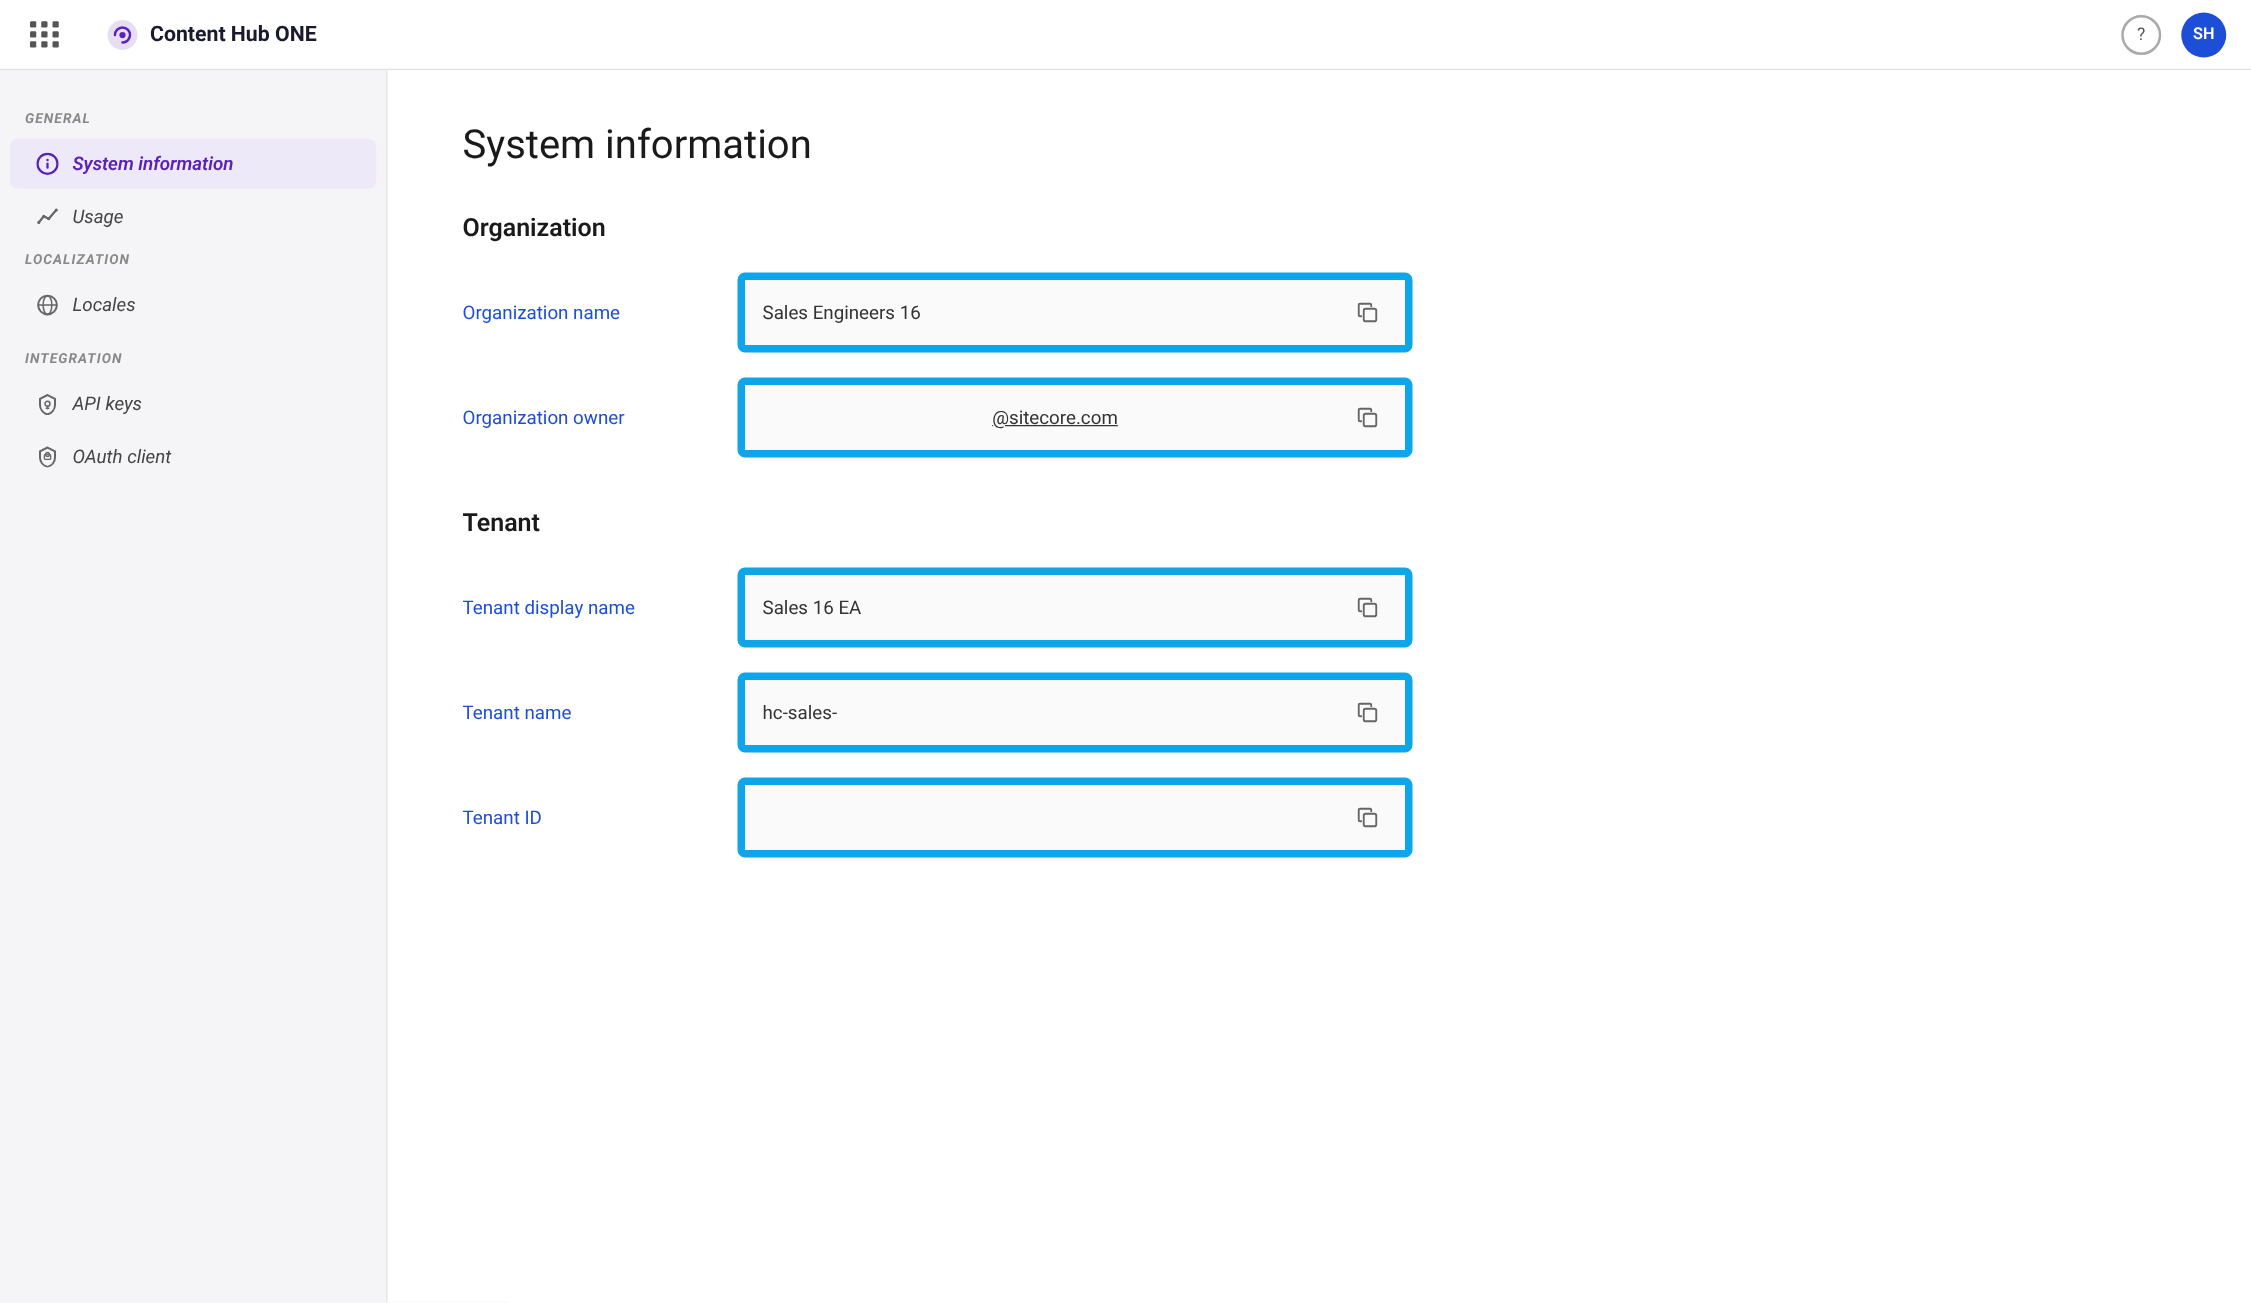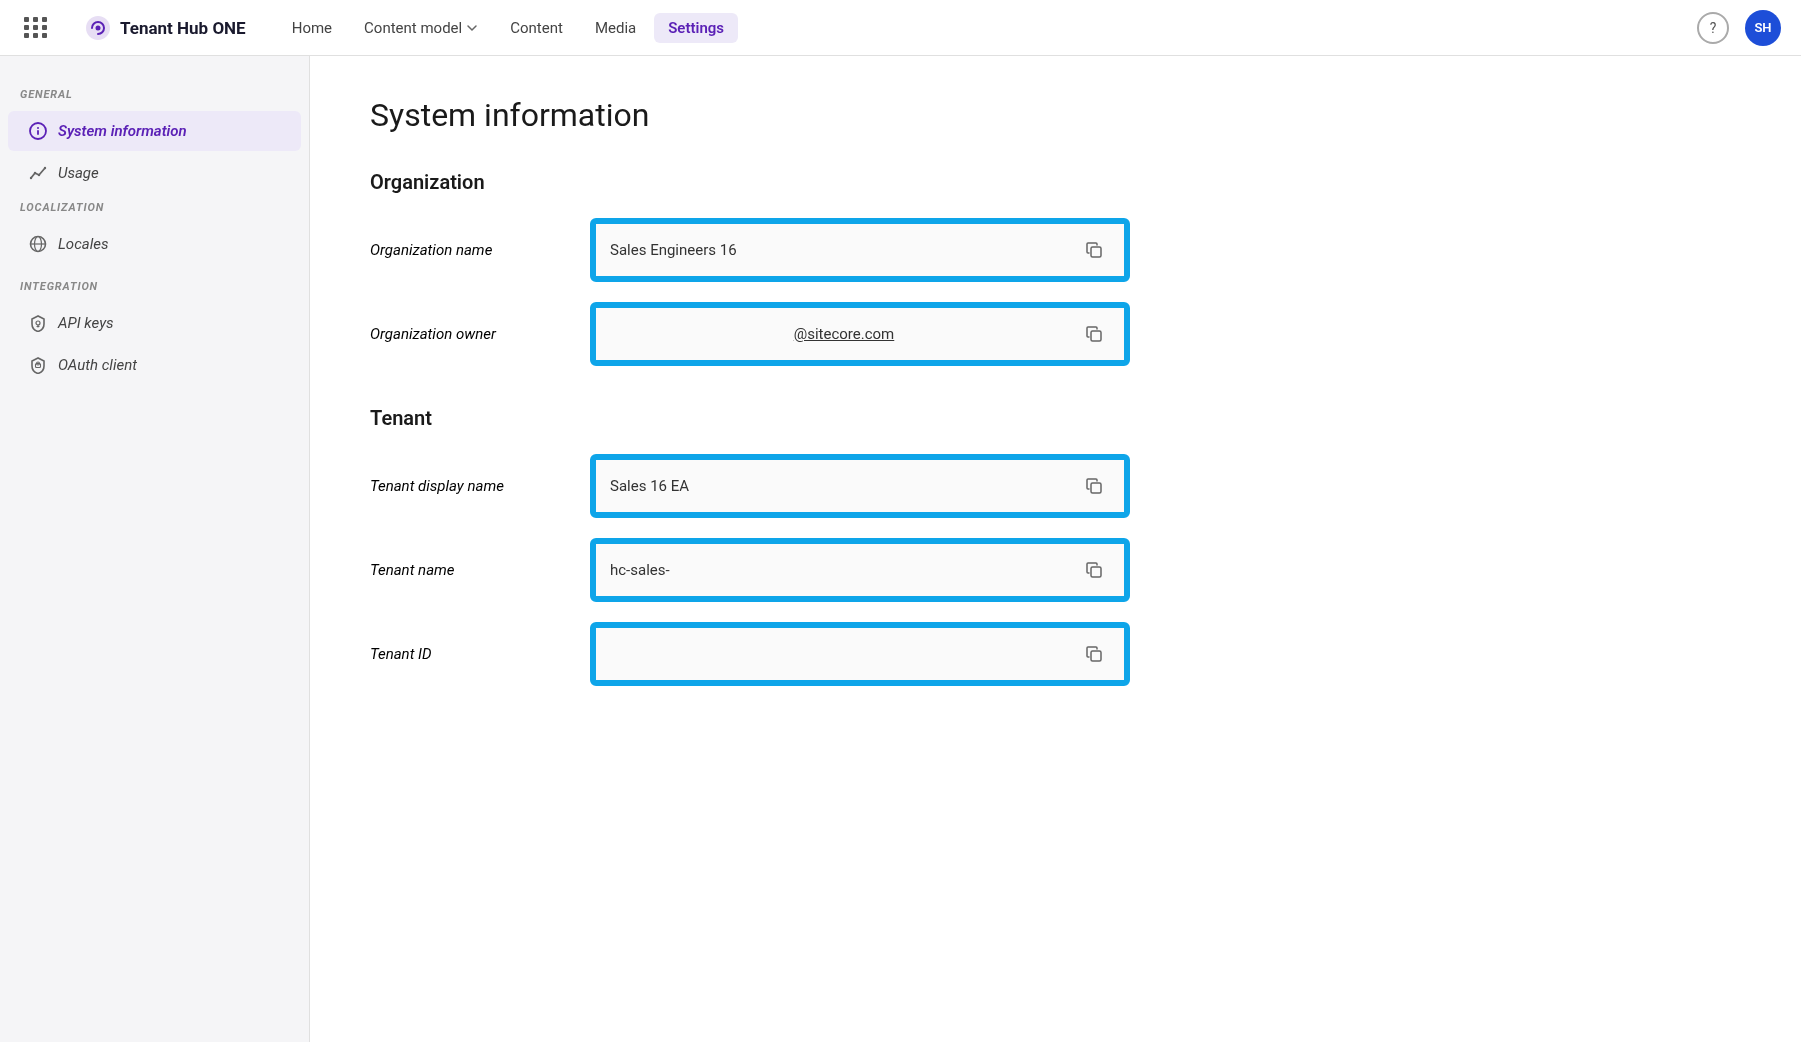--- a/index.html
+++ b/index.html
@@ -33,21 +33,21 @@
     .sidebar-item .icon { width: 20px; height: 20px; display: flex; align-items: center; justify-content: center; flex-shrink: 0; }
 
     
     .main { flex: 1; background: #fff; padding: 40px 60px; overflow-y: auto; }
     .page-title { font-size: 32px; font-weight: 400; color: #1a1a1a; margin-bottom: 36px; }
     .section-title { font-size: 20px; font-weight: 600; color: #1a1a1a; margin-bottom: 24px; }
     .section { margin-bottom: 40px; }
 
     
     .form-row { display: flex; align-items: center; margin-bottom: 20px; }
-    .form-label { width: 220px; font-size: 15px; color: #000000; flex-shrink: 0; font-style: italic; }
+    .form-label { width: 220px; font-size: 15px; color: #1d4ed8; flex-shrink: 0; }
     .form-field { flex: 1; max-width: 540px; display: flex; align-items: center; border: 6px solid #0ea5e9; border-radius: 6px; background: #fafafa; padding: 10px 14px; font-size: 15px; color: #333; }
     .form-field .field-value { flex: 1; }
     .copy-btn { width: 32px; height: 32px; display: flex; align-items: center; justify-content: center; cursor: pointer; color: #555; flex-shrink: 0; border: none; background: transparent; font-size: 16px; }
   </style>
 </head>
 <body>
 
 <div class="topnav">
   <div class="grid-icon">
     <div class="grid-dot"></div>
@@ -59,33 +59,21 @@
     <div class="grid-dot"></div>
       <div class="grid-dot"></div>
       <div class="grid-dot"></div>
   </div>
   <div class="topnav-brand">
     <svg class="brand-icon" viewBox="0 0 28 28" fill="none">
       <path d="M14 2C7.373 2 2 7.373 2 14s5.373 12 12 12 12-5.373 12-12S20.627 2 14 2z" fill="#5b21b6" opacity="0.15"></path>
       <path d="M8 14c0-3.314 2.686-6 6-6s6 2.686 6 6-2.686 6-6 6" stroke="#5b21b6" stroke-width="2" stroke-linecap="round"></path>
       <circle cx="14" cy="14" r="2.5" fill="#5b21b6"></circle>
     </svg>
-    <span>Tenant Hub ONE</span>
-  </div>
-  <div class="topnav-links">
-    <div class="nav-link">Home</div>
-    <div class="nav-link">
-      <span>Content model</span>
-      <svg width="12" height="12" viewBox="0 0 12 12">
-          <path d="M2 4l4 4 4-4" stroke="#666" stroke-width="1.5" fill="none" stroke-linecap="round"></path>
-        </svg>
-    </div>
-    <div class="nav-link">Content</div>
-    <div class="nav-link">Media</div>
-    <div class="nav-link active">Settings</div>
+    <span>Content Hub ONE</span>
   </div>
   <div class="nav-right">
     <div class="help-btn">?</div>
     <div class="avatar">SH</div>
   </div>
 </div>
 
 <div class="layout">
 
   <div class="sidebar">

